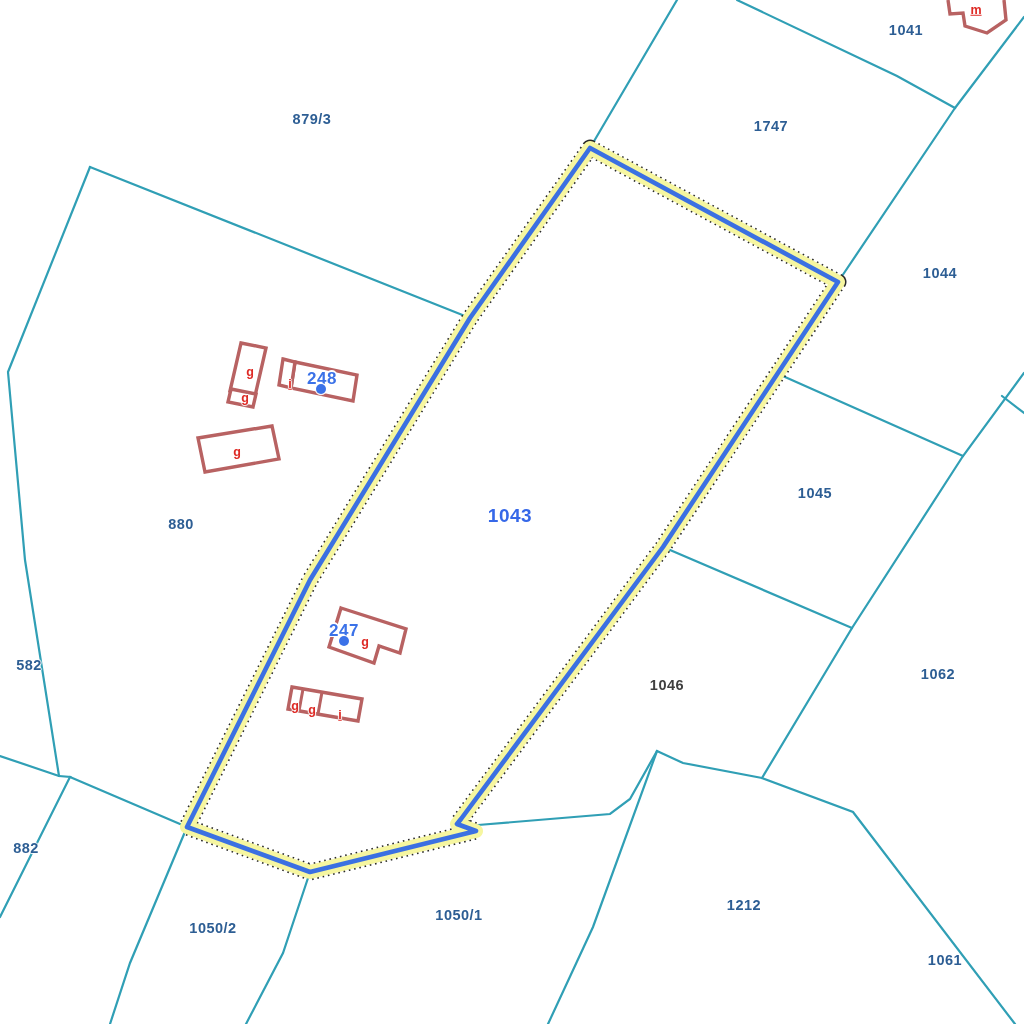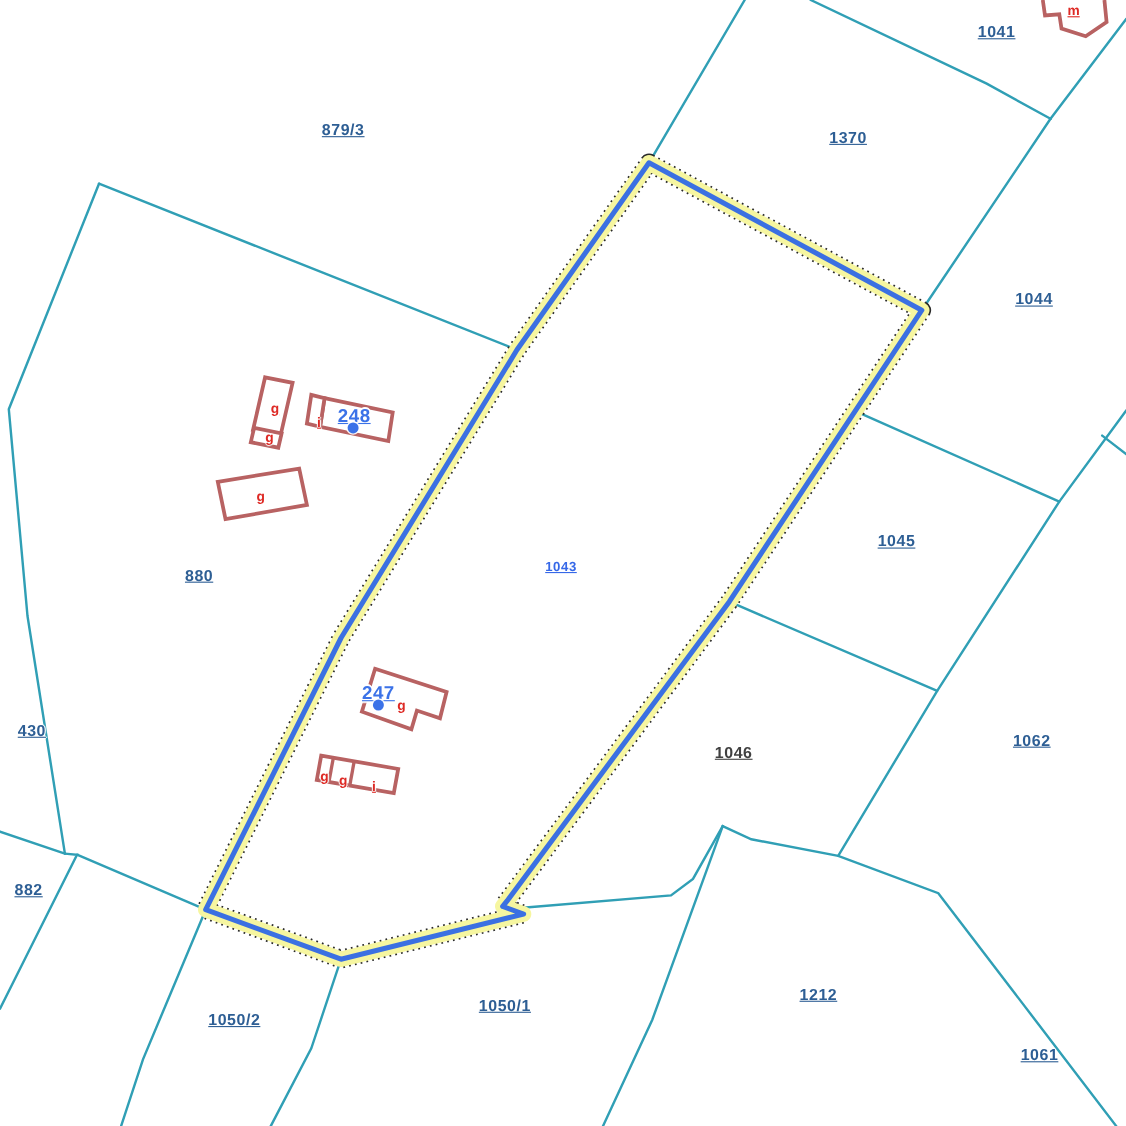--- a/index.html
+++ b/index.html
@@ -6,24 +6,23 @@
   .map-canvas{
     position:relative;width:1024px;height:1024px;background:#ffffff;
     overflow:hidden;font-family:"Liberation Sans",sans-serif;
   }
   .map-canvas svg{position:absolute;left:0;top:0;}
   .label-layer{position:absolute;left:0;top:0;width:100%;height:100%;pointer-events:none;}
   .lbl{
     position:absolute;transform:translate(-50%,-50%);
     font-weight:bold;white-space:nowrap;line-height:1;
     text-shadow:-1px 0 1px #fff,1px 0 1px #fff,0 -1px 1px #fff,0 1px 1px #fff;
-    text-decoration:underline;
   }
   .parcel{font-size:14.5px;letter-spacing:0.5px;}
-  .selected{font-size:12px;letter-spacing:0.5px;}
+  .selected{font-size:19px;letter-spacing:0.5px;}
   .bletter{font-size:12.5px;text-decoration:underline;}
   .hnum{
     font-size:17px;letter-spacing:0.5px;
     text-shadow:-1.5px 0 0 #fff,1.5px 0 0 #fff,0 -1.5px 0 #fff,0 1.5px 0 #fff,
                 -1px -1px 0 #fff,1px 1px 0 #fff,-1px 1px 0 #fff,1px -1px 0 #fff;
   }
   .hdot{
     position:absolute;width:10px;height:10px;border-radius:50%;
     transform:translate(-50%,-50%);box-shadow:0 0 0 1.2px rgba(255,255,255,0.9);
   }
@@ -61,28 +60,28 @@
       <polygon points="231,389 256,394 253,407 228,402" fill="#ffffff" stroke="#B86262" stroke-width="3.4" stroke-linejoin="miter"></polygon>
       <polygon points="198,438 272,426 279,459 205,472" fill="#ffffff" stroke="#B86262" stroke-width="3.4" stroke-linejoin="miter"></polygon>
       <polygon points="341,608 406,629 400,653 379,646 374,663 329,647" fill="#ffffff" stroke="#B86262" stroke-width="3.4" stroke-linejoin="miter"></polygon>
       <polygon points="292,687 362,699 358,721 288,709" fill="#ffffff" stroke="#B86262" stroke-width="3.4" stroke-linejoin="miter"></polygon>
       <line x1="303" y1="689" x2="299" y2="711" stroke="#B86262" stroke-width="3"></line>
       <line x1="322" y1="692" x2="318" y2="714" stroke="#B86262" stroke-width="3"></line>
     </svg>
   <div class="label-layer">
       <div class="lbl parcel" style="left: 312px; top: 119px; color: rgb(45, 94, 148);">879/3</div>
       <div class="lbl parcel" style="left: 906px; top: 30px; color: rgb(45, 94, 148);">1041</div>
-      <div class="lbl parcel" style="left: 771px; top: 126px; color: rgb(45, 94, 148);">1370</div>
+      <div class="lbl parcel" style="left: 771px; top: 126px; color: rgb(45, 94, 148);">1747</div>
       <div class="lbl parcel" style="left: 940px; top: 273px; color: rgb(45, 94, 148);">1044</div>
       <div class="lbl parcel" style="left: 815px; top: 493px; color: rgb(45, 94, 148); text-align: right;">1045</div>
       <div class="lbl parcel" style="left: 667px; top: 685px; color: #404040;">1046</div>
       <div class="lbl parcel" style="left: 938px; top: 674px; color: rgb(45, 94, 148);">1062</div>
       <div class="lbl parcel" style="left: 181px; top: 524px; color: rgb(45, 94, 148);">880</div>
-      <div class="lbl parcel" style="left: 29px; top: 665px; color: rgb(45, 94, 148);">430</div>
-      <div class="lbl parcel" style="left: 26px; top: 810px; color: rgb(45, 94, 148);">882</div>
+      <div class="lbl parcel" style="left: 29px; top: 665px; color: rgb(45, 94, 148);">582</div>
+      <div class="lbl parcel" style="left: 26px; top: 848px; color: rgb(45, 94, 148);">882</div>
       <div class="lbl parcel" style="left: 213px; top: 928px; color: rgb(45, 94, 148);">1050/2</div>
       <div class="lbl parcel" style="left: 459px; top: 915px; color: rgb(45, 94, 148);">1050/1</div>
       <div class="lbl parcel" style="left: 744px; top: 905px; color: rgb(45, 94, 148);">1212</div>
       <div class="lbl parcel" style="left: 945px; top: 960px; color: rgb(45, 94, 148);">1061</div>
       <div class="lbl selected" style="left: 510px; top: 515px; color: rgb(54, 104, 232);">1043</div>
       <div class="lbl bletter" style="left: 976px; top: 10px; color: rgb(222, 42, 37);">m</div>
       <div class="lbl bletter" style="left: 290px; top: 384px; color: rgb(222, 42, 37);">i</div>
       <div class="lbl bletter" style="left: 250px; top: 372px; color: rgb(222, 42, 37);">g</div>
       <div class="lbl bletter" style="left: 245px; top: 398px; color: rgb(222, 42, 37);">g</div>
       <div class="lbl bletter" style="left: 237px; top: 452px; color: rgb(222, 42, 37);">g</div>

